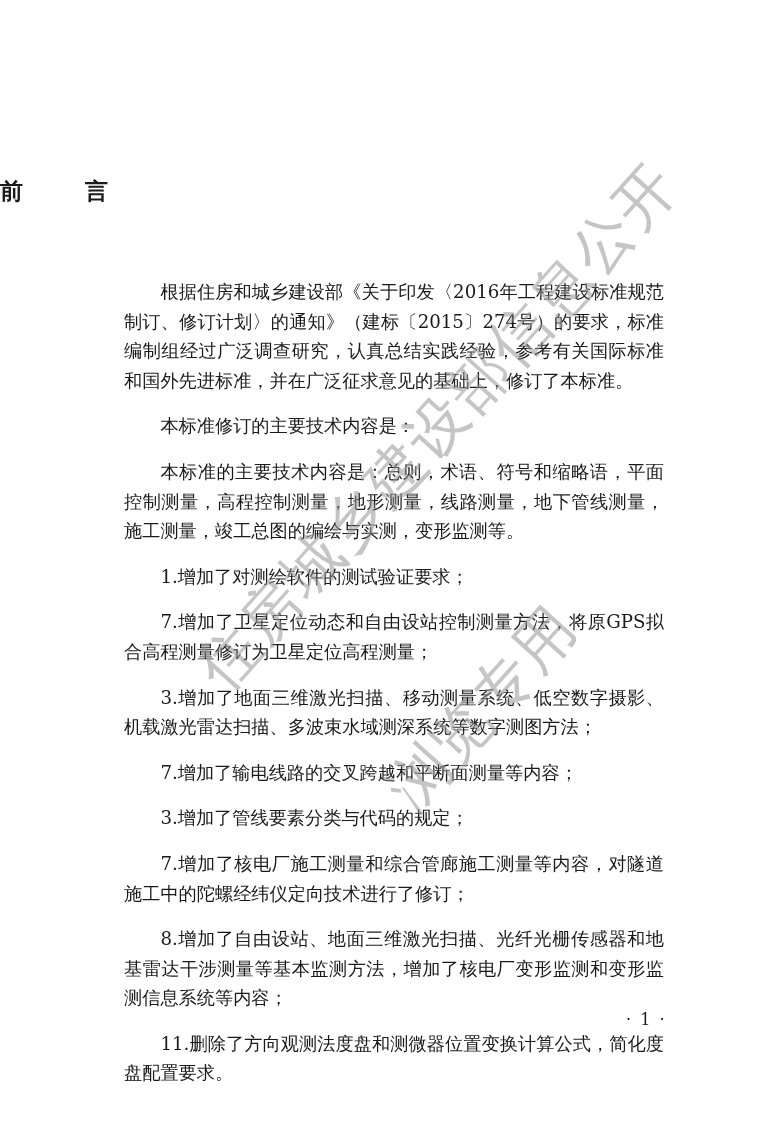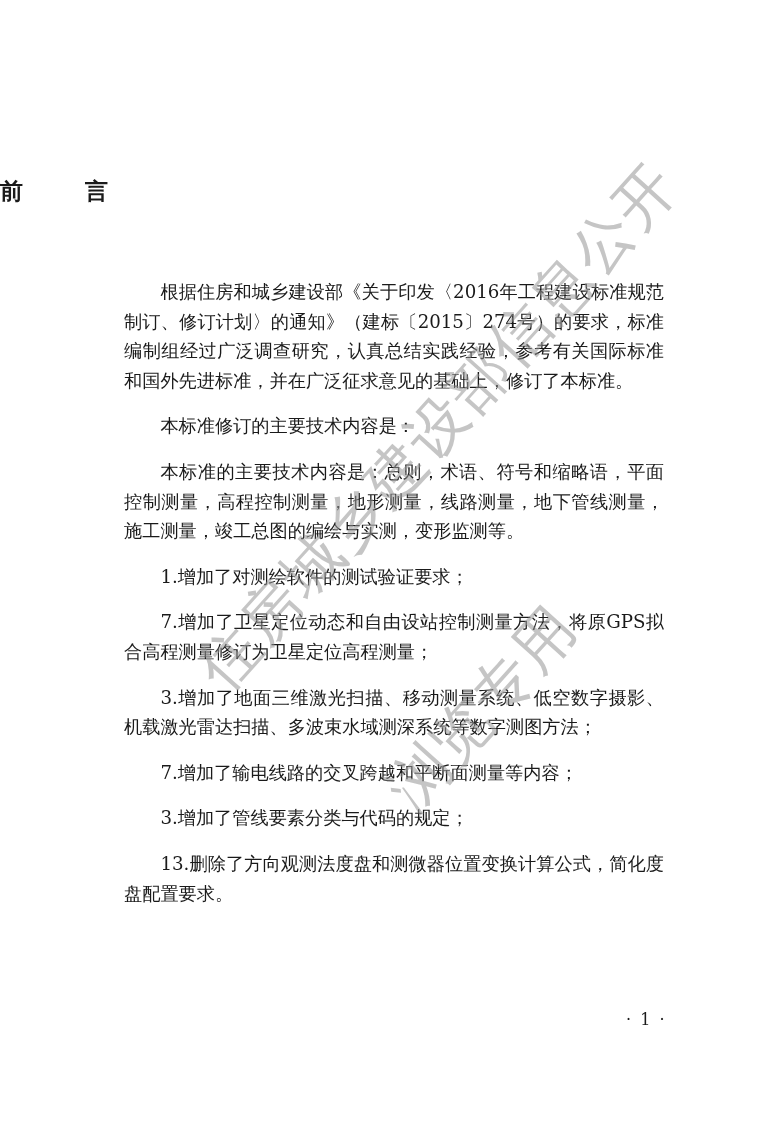--- a/index.html
+++ b/index.html
@@ -87,21 +87,23 @@
 
   <div class="body">
     <p>根据住房和城乡建设部《关于印发〈2016年工程建设标准规范制订、修订计划〉的通知》（建标〔2015〕274号）的要求，标准编制组经过广泛调查研究，认真总结实践经验，参考有关国际标准和国外先进标准，并在广泛征求意见的基础上，修订了本标准。</p>
     <p>本标准修订的主要技术内容是：</p>
     <p>本标准的主要技术内容是：总则，术语、符号和缩略语，平面控制测量，高程控制测量，地形测量，线路测量，地下管线测量，施工测量，竣工总图的编绘与实测，变形监测等。</p>
     <p>1.增加了对测绘软件的测试验证要求；</p>
     <p>7.增加了卫星定位动态和自由设站控制测量方法，将原GPS拟合高程测量修订为卫星定位高程测量；</p>
     <p>3.增加了地面三维激光扫描、移动测量系统、低空数字摄影、机载激光雷达扫描、多波束水域测深系统等数字测图方法；</p>
     <p>7.增加了输电线路的交叉跨越和平断面测量等内容；</p>
     <p>3.增加了管线要素分类与代码的规定；</p>
-    <p>13.删除了方向观测法度盘和测微器位置变换计算公式，简化度盘配置要求。</p>
+    <p>7.增加了核电厂施工测量和综合管廊施工测量等内容，对隧道施工中的陀螺经纬仪定向技术进行了修订；</p>
+    <p>8.增加了自由设站、地面三维激光扫描、光纤光栅传感器和地基雷达干涉测量等基本监测方法，增加了核电厂变形监测和变形监测信息系统等内容；</p>
+    <p>11.删除了方向观测法度盘和测微器位置变换计算公式，简化度盘配置要求。</p>
   </div>
 
   <div class="page-number">· 1 ·</div>
 
   <div class="watermark wm1">住房城乡建设部信息公开</div>
   <div class="watermark wm2">浏览专用</div>
 
 </div>
 
 </body></html>

